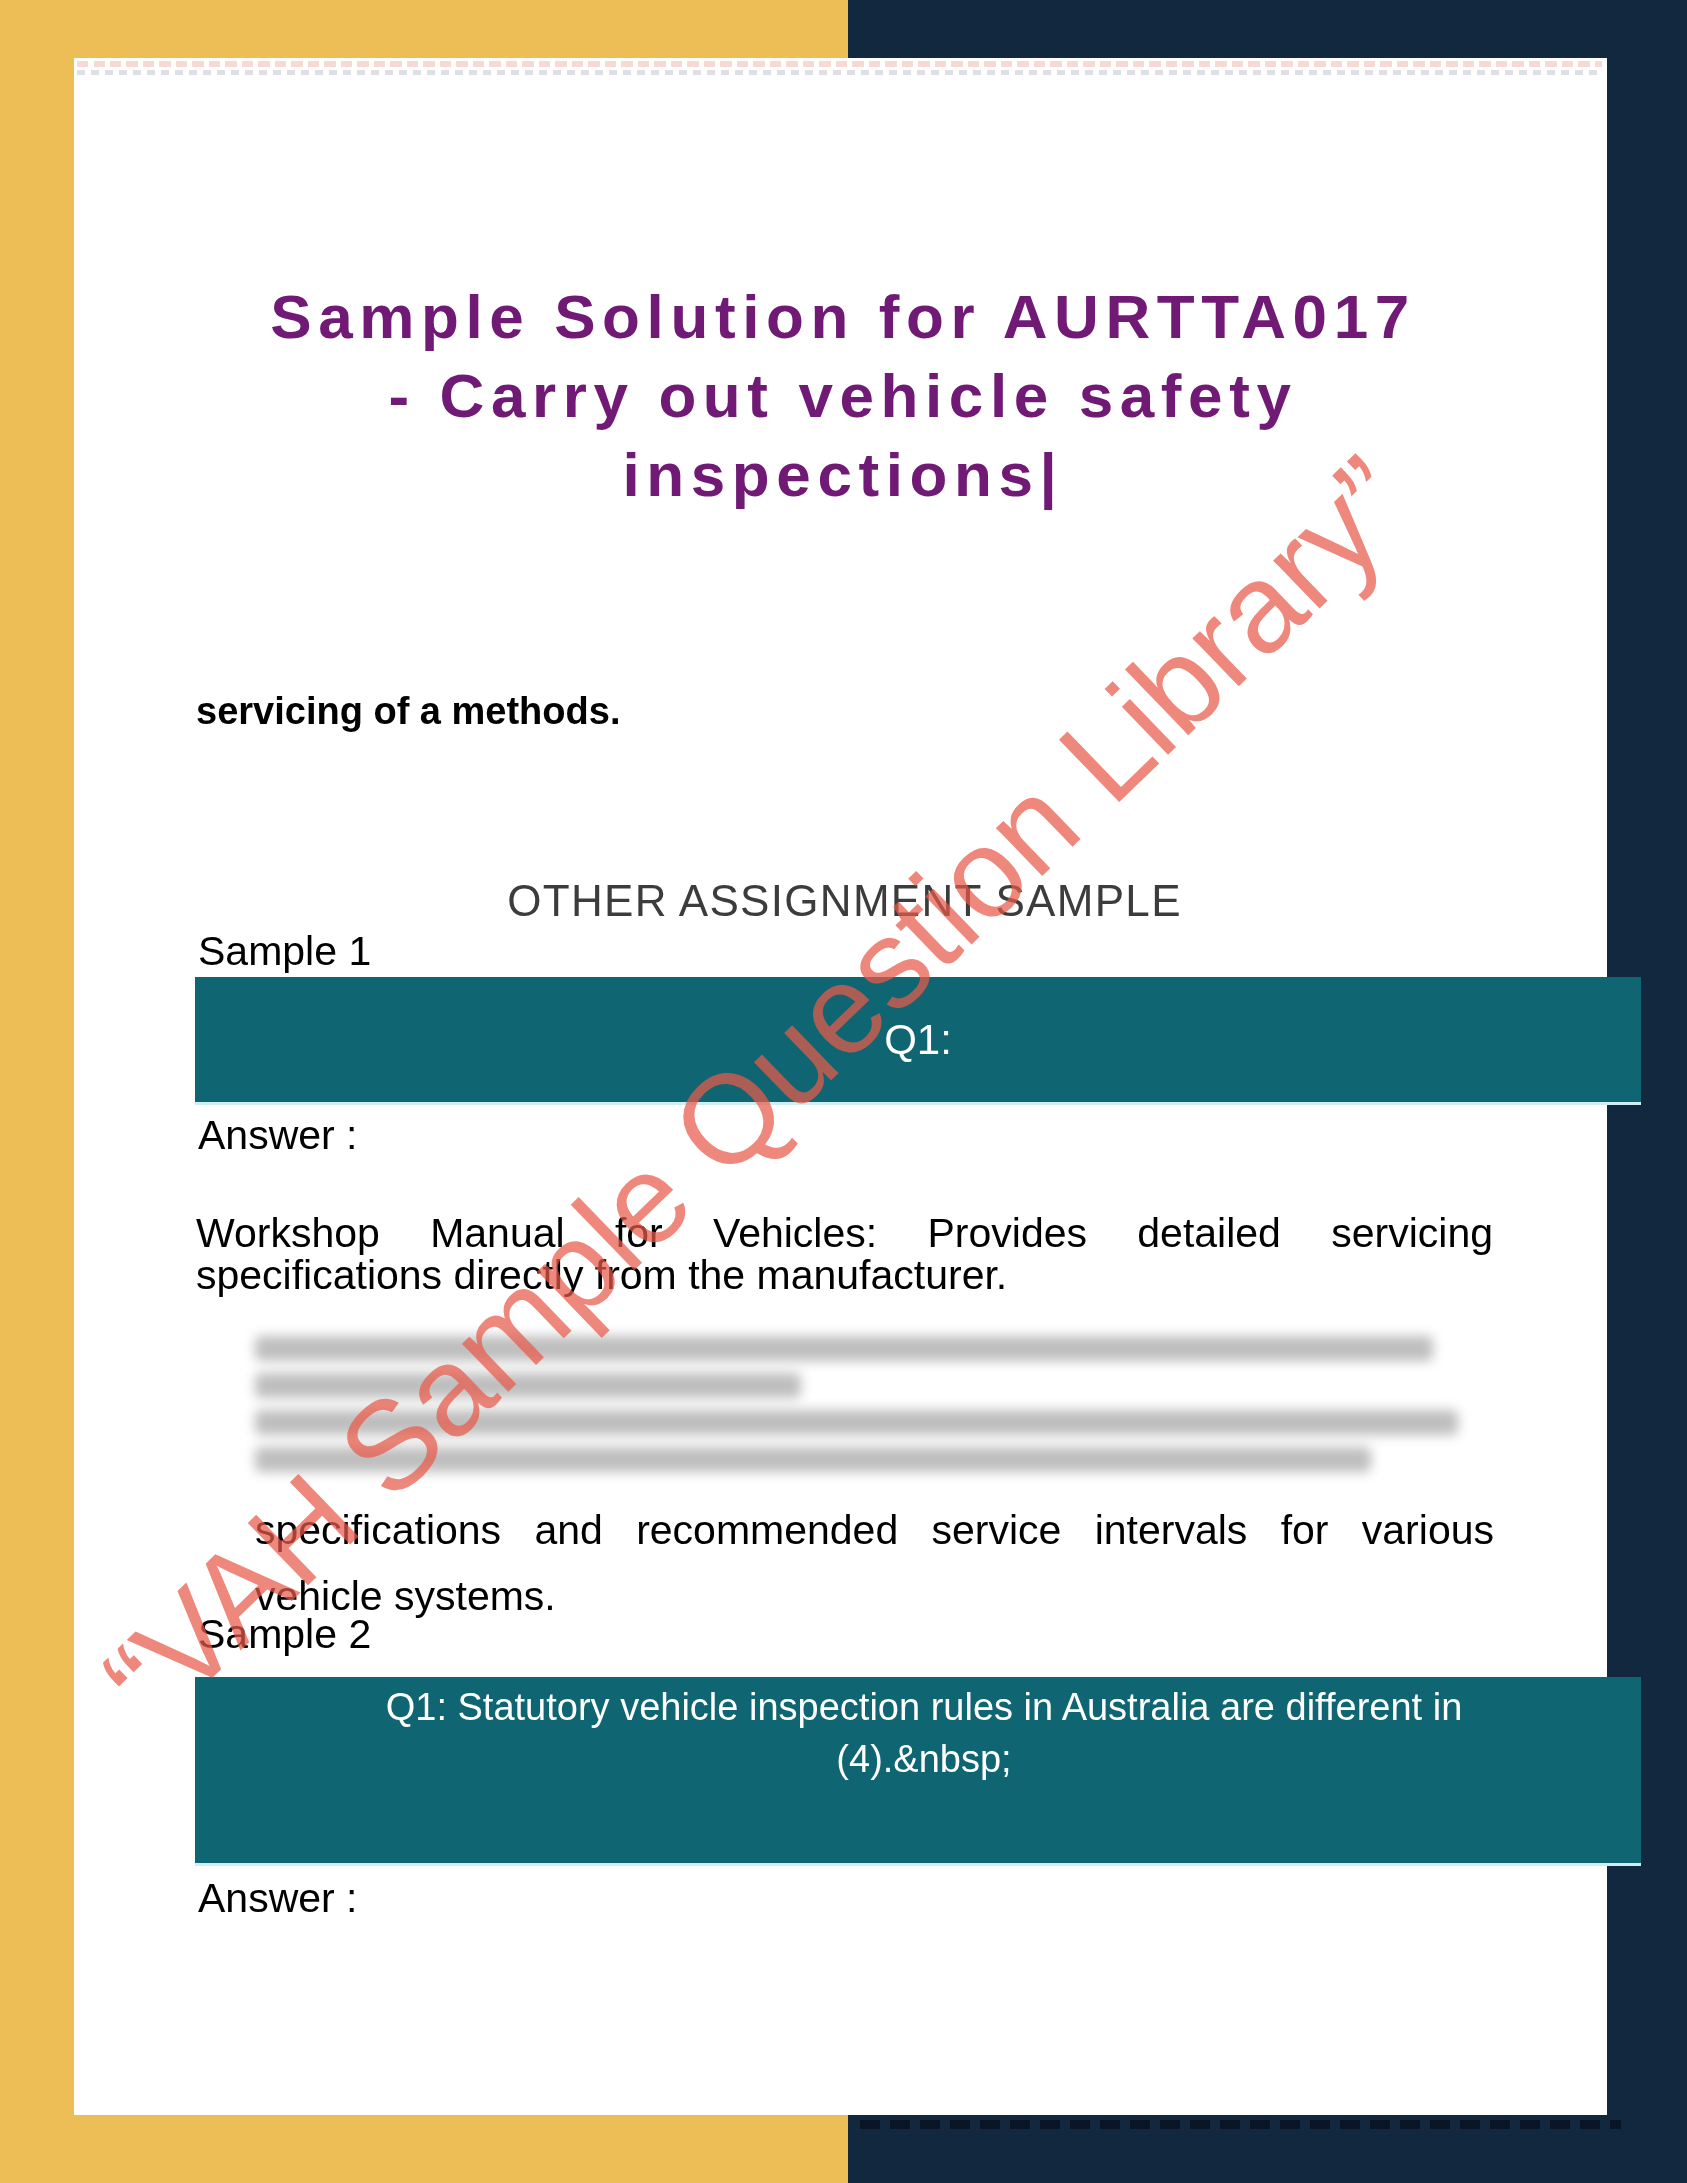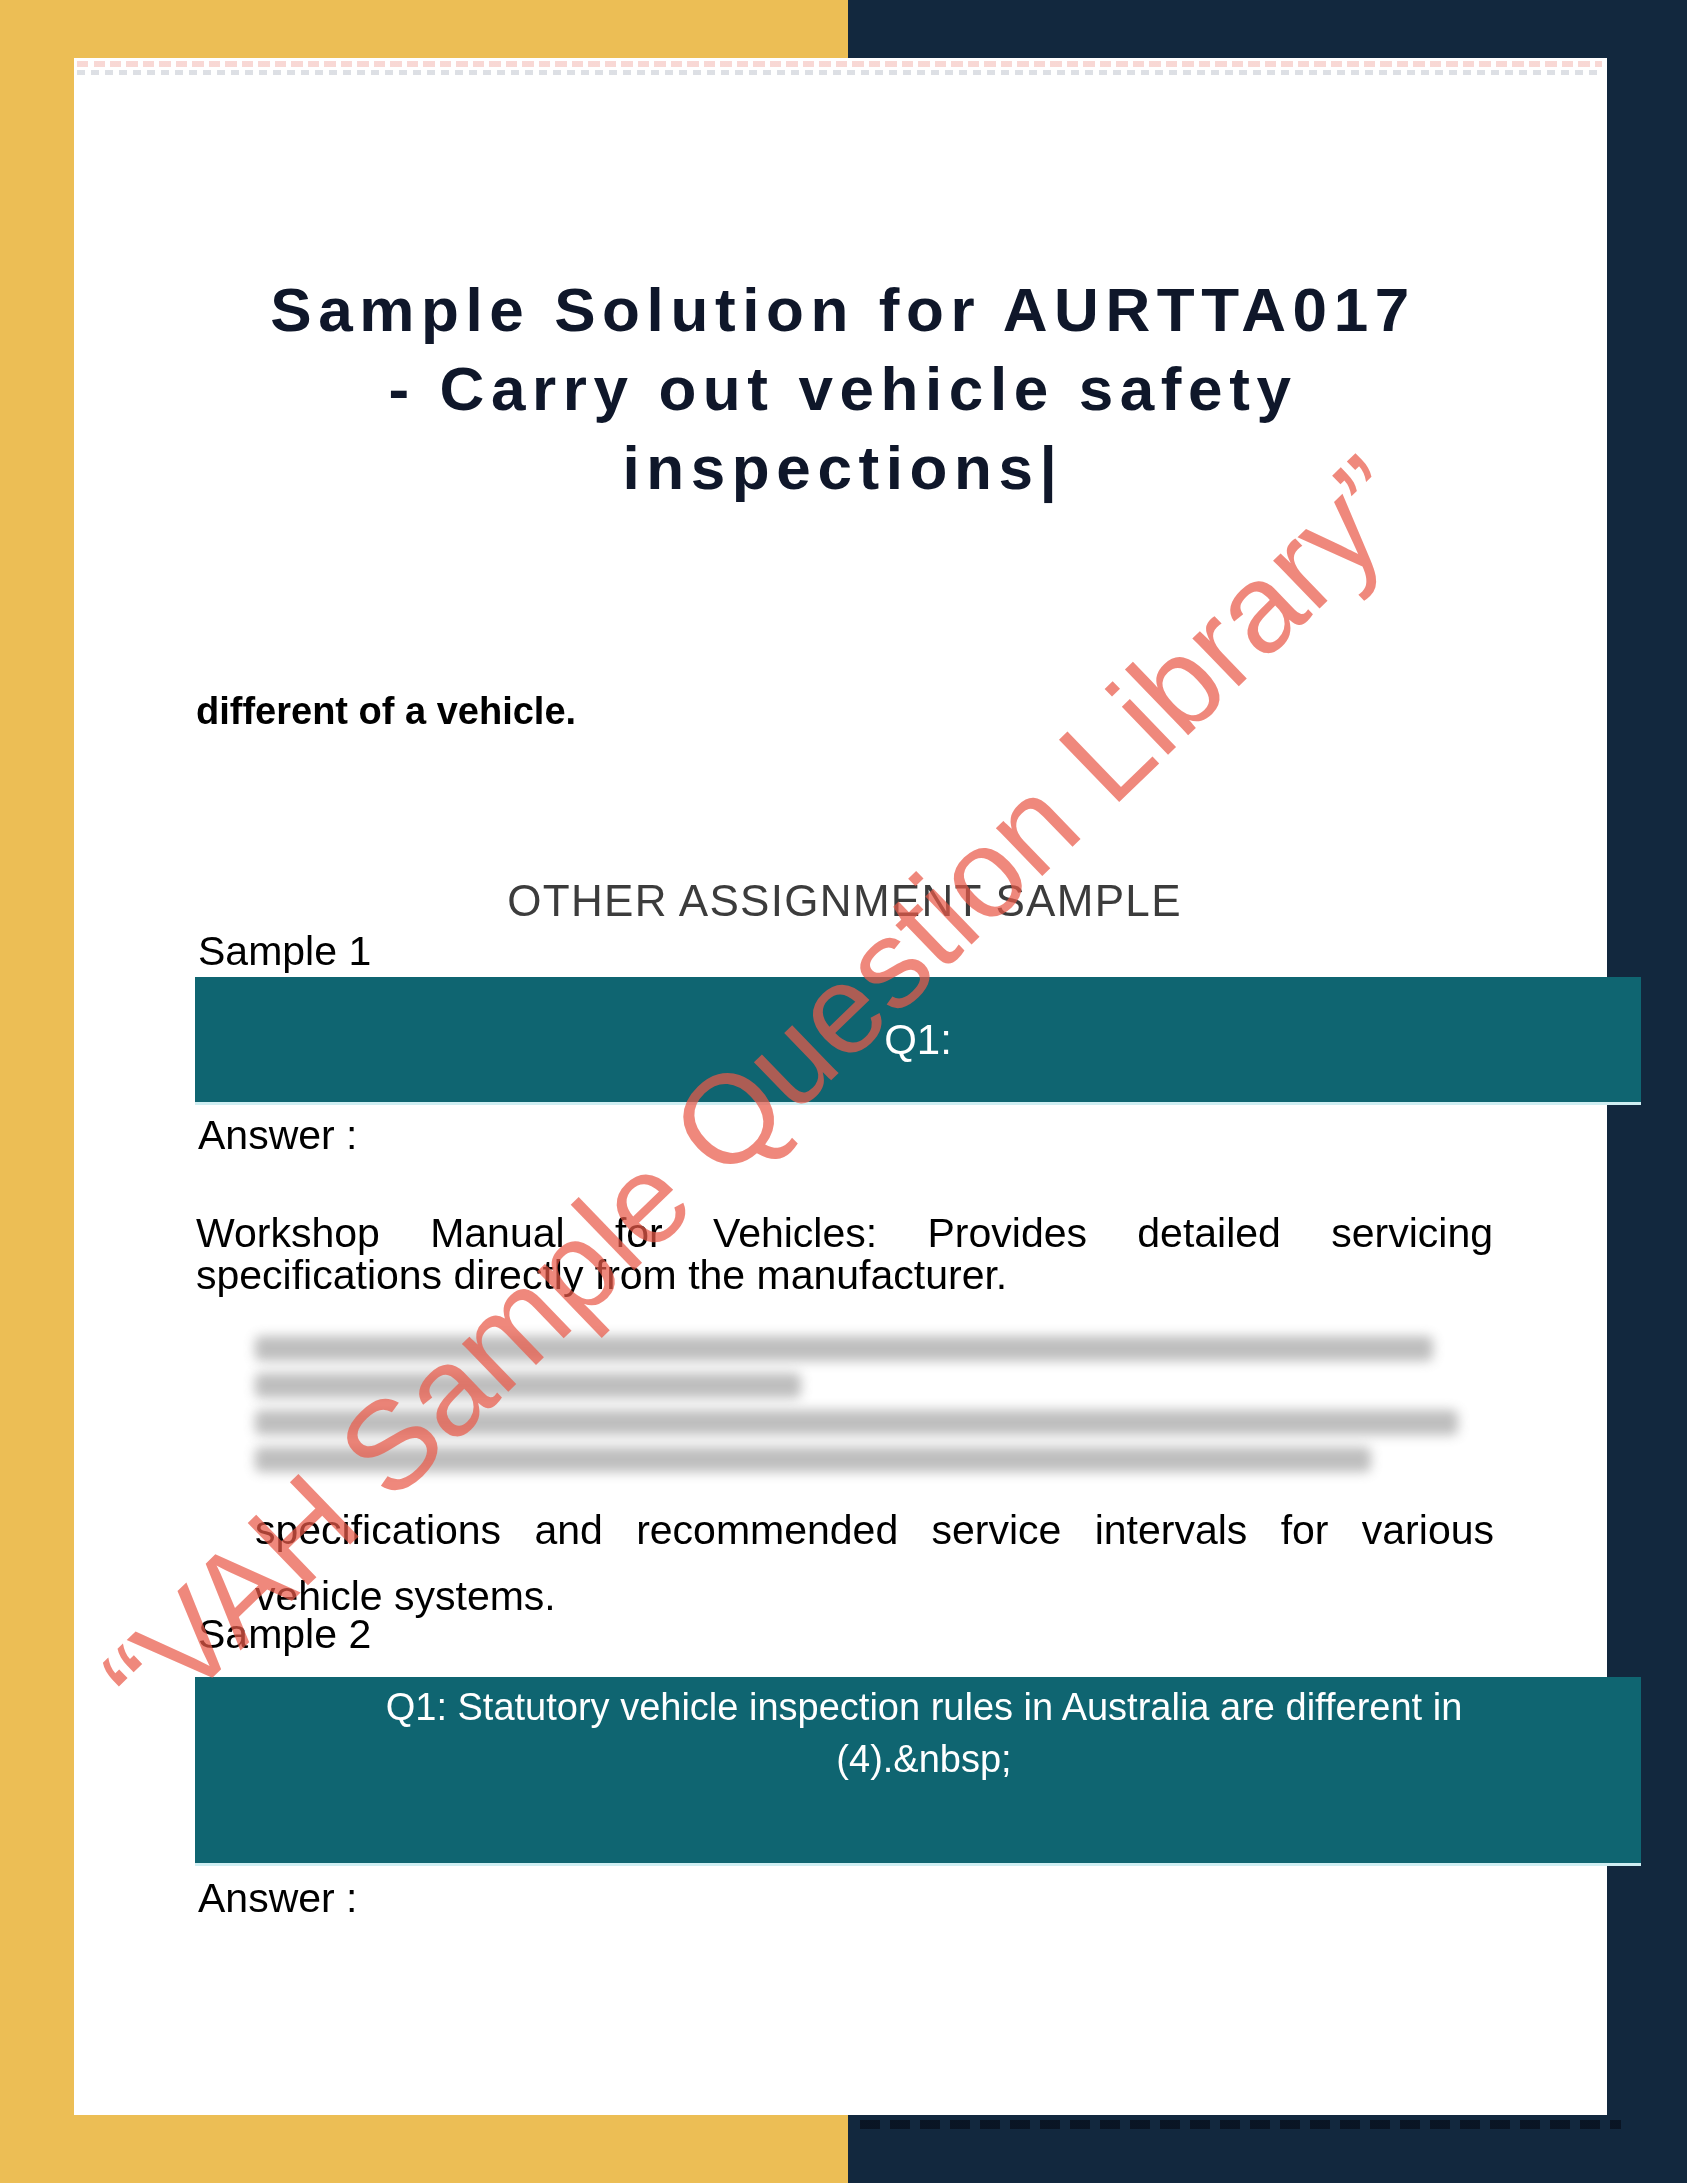--- a/index.html
+++ b/index.html
@@ -11,22 +11,22 @@
   .bg-right{position:absolute;left:848px;top:0;width:839px;height:2183px;background:#12283e;}
   .page{position:absolute;left:74px;top:58px;width:1533px;height:2057px;background:#ffffff;}
   
   .faint-row{position:absolute;height:6px;
     background:repeating-linear-gradient(90deg,rgba(231,115,103,.28) 0 11.2px,rgba(231,115,103,0) 11.2px 16.5px);}
   .faint-row2{position:absolute;height:5.3px;
     background:repeating-linear-gradient(90deg,rgba(120,130,150,.25) 0 8px,rgba(120,130,150,0) 8px 14px);}
   .footer-faint{position:absolute;left:860px;top:2120px;width:761px;height:9.3px;
     background:repeating-linear-gradient(90deg,rgba(8,18,32,.85) 0 20px,rgba(8,18,32,0) 20px 30px);}
   .title{
-    position:absolute;left:132px;top:228px;width:1422px;text-align:center;
-    font-size:62px;font-weight:800;letter-spacing:6.6px;line-height:79px;color:#0f172a;
+    position:absolute;left:132px;top:235px;width:1422px;text-align:center;
+    font-size:62px;font-weight:800;letter-spacing:6.6px;line-height:79px;color:#701a75;
   }
   .title span{display:block;}
   .question{position:absolute;left:196px;top:680px;width:1297px;
     font-size:38px;font-weight:bold;line-height:63px;color:#000;}
   .just{text-align:justify;text-align-last:justify;}
   .section-heading{position:absolute;left:196px;top:878px;width:1297px;text-align:center;
     font-size:44px;line-height:46px;color:#3c3c3c;letter-spacing:1.3px;}
   .sample-label{position:absolute;left:198px;font-size:41px;line-height:44px;color:#000;}
   .banner{position:absolute;left:195px;width:1446px;background:#0f6571;
     border-bottom:3.3px solid #cfeef2;color:#ffffff;}
@@ -58,21 +58,21 @@
 
 </div>
 
 <h1 class="title">
   <span>Sample Solution for AURTTA017</span>
   <span>- Carry out vehicle safety</span>
   <span>inspections|</span>
 </h1>
 
 <div class="question">
-  <div>different of a vehicle.</div>
+  <div>servicing of a methods.</div>
 </div>
 
 <div class="section-heading">OTHER ASSIGNMENT SAMPLE</div>
 
 <div class="sample-label" style="top:929px;">Sample 1</div>
 
 <div class="banner banner1">
   <span>Q1:</span>
 </div>
 

